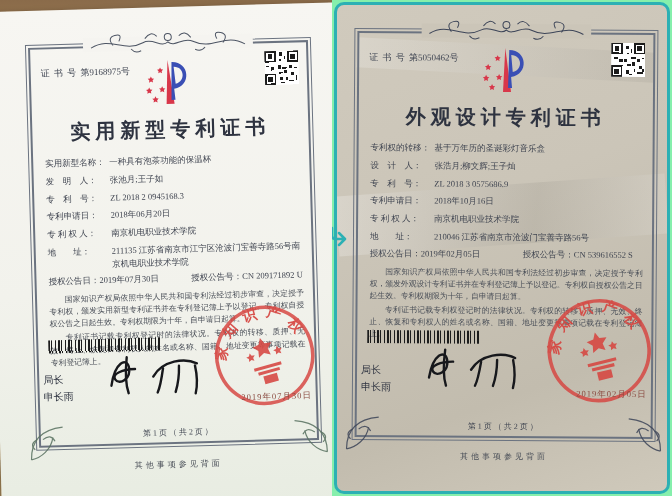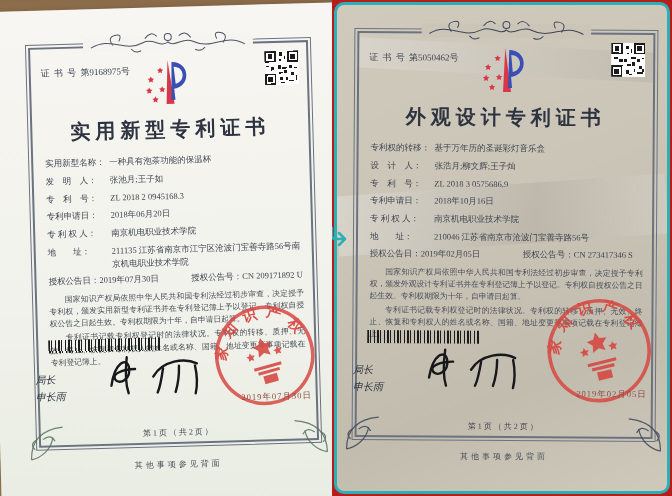--- a/index.html
+++ b/index.html
@@ -8,21 +8,21 @@
 
   
   .photo-left{position:relative;width:336px;height:496px;overflow:hidden;
     background:linear-gradient(180deg,#8a6b4a 0%,#96764f 6%,#a08357 100%);}
   .paper-left{position:absolute;left:-12px;top:12px;width:362px;height:520px;
     transform:rotate(-1.6deg);transform-origin:top left;
     background:linear-gradient(180deg,#f7f6f2 0%,#f2f2ec 55%,#e7ece1 100%);
     box-shadow:0 2px 6px rgba(0,0,0,.35);}
 
   
-  .photo-right{position:relative;width:344px;height:496px;overflow:hidden;background:#b91c1c;}
+  .photo-right{position:relative;width:344px;height:496px;overflow:hidden;background:#86efac;}
   .teal-frame{position:absolute;inset:2px;border:3px solid #2cb0b4;border-radius:10px;
     background:linear-gradient(160deg,#d0cabd 0%,#cbc5b8 40%,#c2bcae 75%,#cfc9bb 100%);overflow:hidden;}
   .teal-arrow{position:absolute;left:-2px;top:226px;z-index:5;}
   .wrinkle1{position:absolute;left:0;top:180px;width:100%;height:60px;
     background:linear-gradient(100deg,rgba(255,255,255,.25),rgba(0,0,0,.06) 60%,rgba(255,255,255,.15));
     transform:rotate(-4deg);pointer-events:none;}
   .wrinkle2{position:absolute;left:20px;top:40px;width:90%;height:30px;
     background:linear-gradient(80deg,rgba(255,255,255,.2),rgba(0,0,0,.05));transform:rotate(3deg);pointer-events:none;}
 
   
@@ -48,22 +48,22 @@
   .frow .lbl{flex:0 0 64px;white-space:nowrap;}
   .frow .val{flex:1;}
   .grant{display:flex;margin-top:3px;font-size:8.5px;color:#3f4450;}
   .grant .g1{flex:0 0 56%;display:flex;}
   .grant .g2{flex:1;display:flex;}
   .paras{margin-top:6px;}
   .para{font-size:7.8px;line-height:1.55;color:#4a4f58;text-indent:2em;text-align:justify;margin:0 0 2px 0;}
 
   .barcode{position:absolute;left:14px;bottom:96px;width:112px;height:13px;
     background:repeating-linear-gradient(90deg,#1c1c1c 0 2px,transparent 2px 3px,#1c1c1c 3px 4px,transparent 4px 7px,#1c1c1c 7px 8px,transparent 8px 10px);}
-  .director{position:absolute;left:0;bottom:44px;font-size:10px;color:#2e3340;line-height:1.7;
-    font-family:"Liberation Sans","DejaVu Sans",sans-serif;font-style:italic;}
+  .director{position:absolute;left:8px;bottom:44px;font-size:10px;color:#2e3340;line-height:1.7;
+    font-family:"Liberation Sans","DejaVu Sans",sans-serif;}
   .signature{position:absolute;left:66px;bottom:48px;}
   .seal{position:absolute;right:2px;bottom:36px;opacity:.92;}
   .sealdate{position:absolute;right:8px;bottom:40px;font-size:8.5px;color:#8a4a40;z-index:4;letter-spacing:1px;}
   .pageinfo{position:absolute;bottom:8px;left:0;width:100%;text-align:center;font-size:8px;color:#3f4450;letter-spacing:2px;}
   .footer-note{position:absolute;left:0;width:100%;text-align:center;font-size:8px;color:#4a4f58;letter-spacing:3px;}
   .footer-left{top:452px;}
   .footer-right{top:446px;}
 </style>
 </head>
 <body>
@@ -346,21 +346,21 @@
             <span class="lbl">地　　址：</span>
             <span class="val">210046 江苏省南京市沧波门宝善寺路56号</span>
           </div>
           <div class="grant">
             <span class="g1">
               <span>授权公告日：</span>
               <span>2019年02月05日</span>
             </span>
             <span class="g2">
               <span>授权公告号：</span>
-              <span>CN 273417346 S</span>
+              <span>CN 539616552 S</span>
             </span>
           </div>
           <div class="paras">
             <p class="para">国家知识产权局依照中华人民共和国专利法经过初步审查，决定授予专利权，颁发外观设计专利证书并在专利登记簿上予以登记。专利权自授权公告之日起生效。专利权期限为十年，自申请日起算。</p>
             <p class="para">专利证书记载专利权登记时的法律状况。专利权的转移、质押、无效、终止、恢复和专利权人的姓名或名称、国籍、地址变更等事项记载在专利登记簿上。</p>
           </div>
         </div>
 
         <div class="barcode"></div>
 

